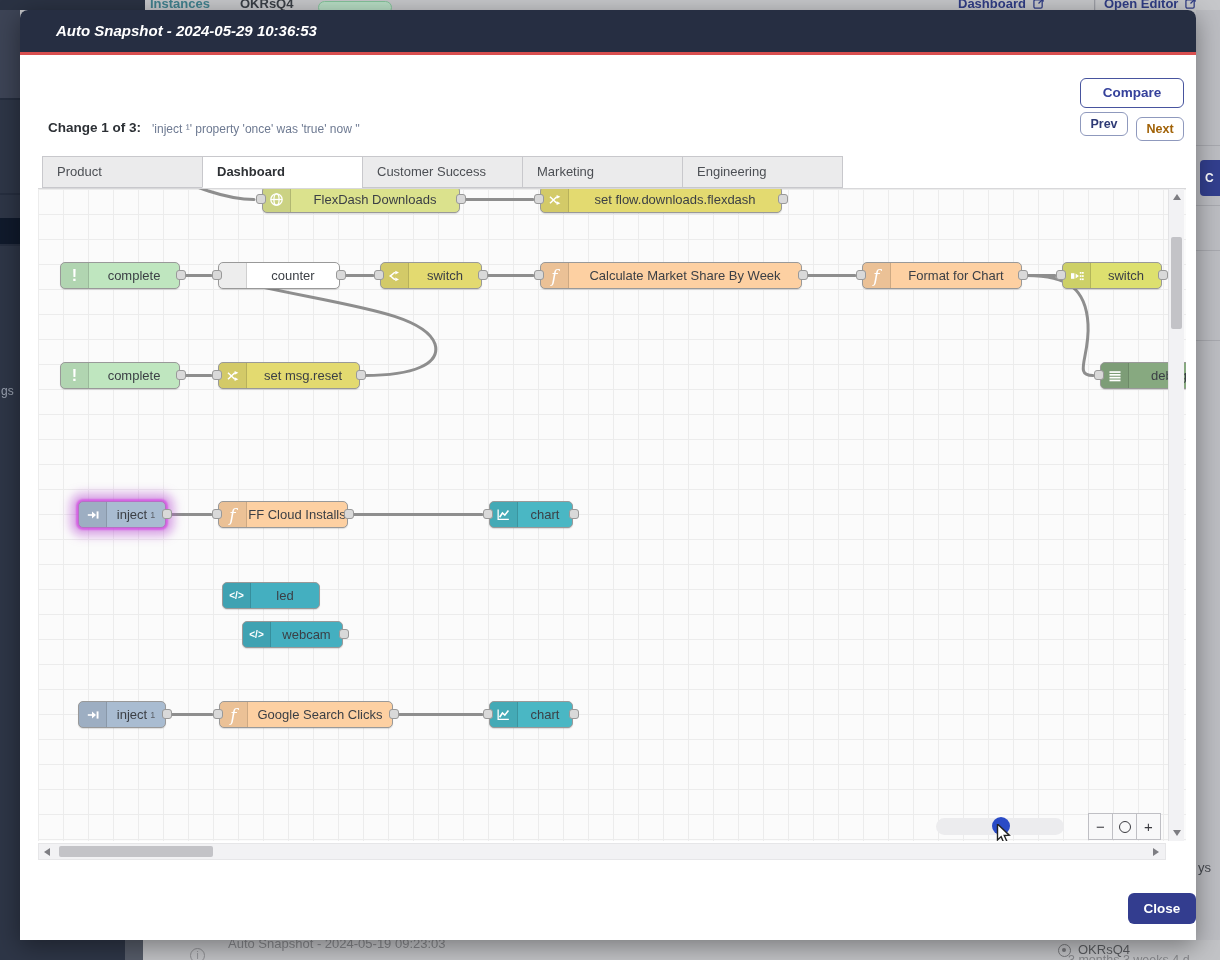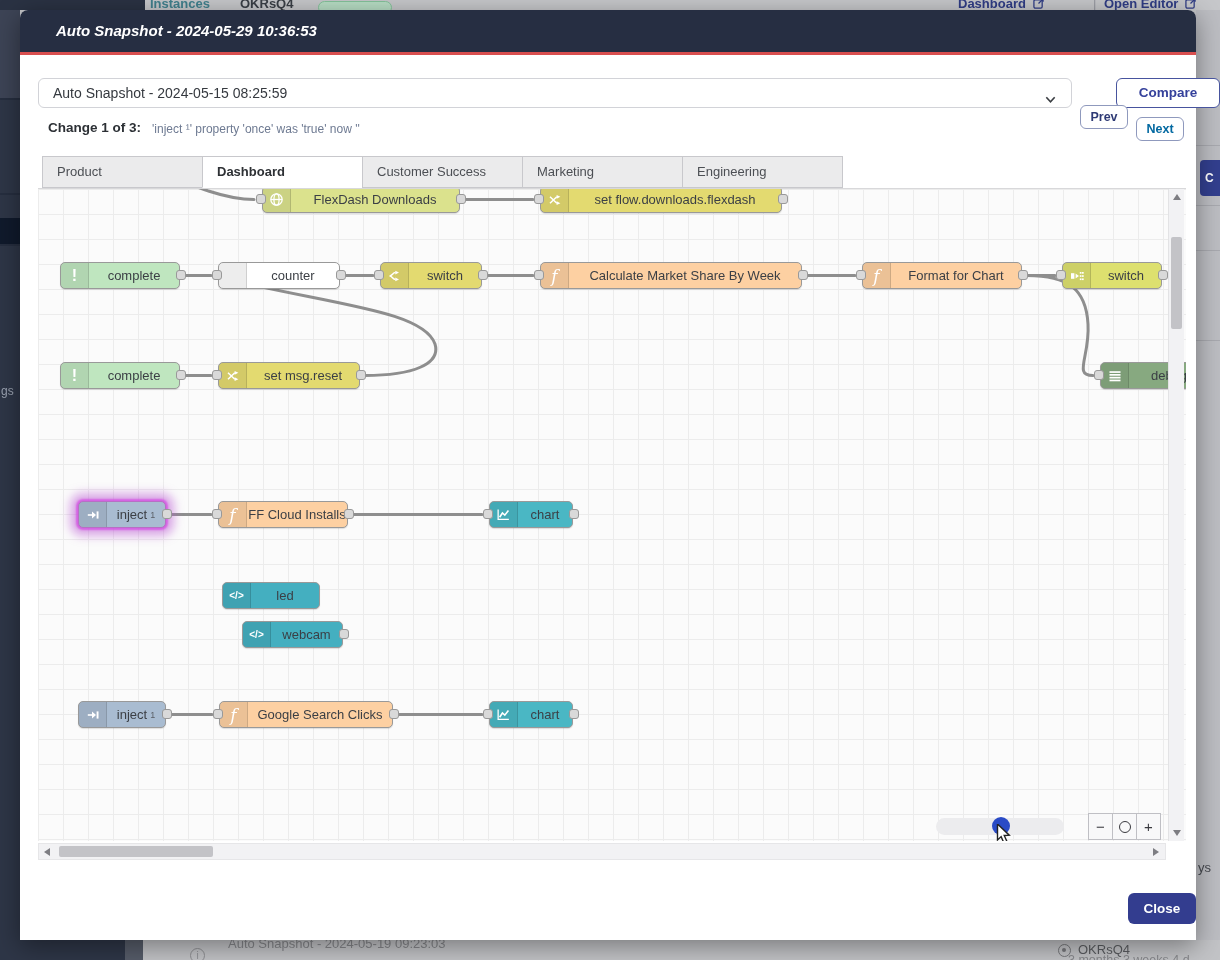--- a/index.html
+++ b/index.html
@@ -37,23 +37,23 @@
   .bd-ys { position:absolute; left:2px; top:850px; color:#46494f; font-size:13px; }
 
   
   .modal { position:absolute; left:20px; top:10px; width:1176px; height:930px; background:#fff; border-radius:8px 8px 0 0; box-shadow:0 6px 26px rgba(0,0,0,.4); z-index:10; }
   .m-head { position:absolute; left:0; top:0; width:100%; height:45px; background:var(--header-bg,#262e42); border-radius:8px 8px 0 0; border-bottom:3px solid var(--header-red,#d94f4f); }
   .m-title { position:absolute; left:36px; top:12px; color:#fff; font-size:15px; font-weight:700;font-style:italic; }
 
   .m-select { position:absolute; left:18px; top:68px; width:1034px; height:30px; border:1px solid #d2d3d8; border-radius:6px; background:#fff; font-size:14px; color:#35393f; line-height:28px; padding-left:14px; cursor:pointer; }
   .m-select .chev { position:absolute; right:14px; top:8px; }
   .btn-outline { position:absolute; background:#fff; border:1px solid #47549e; border-radius:6px; color:#35419b; font-weight:600; text-align:center; cursor:pointer; }
-  .m-compare { left:1060px; top:68px; width:104px; height:30px; font-size:13.5px; line-height:28px;margin-left:36px; }
-  .m-prev { left:1060px; top:95px; width:48px; height:24px; font-size:12.5px; line-height:22px; border-color:#8f99bd; color:#2e3a75; }
-  .m-next { left:1116px; top:107px; width:48px; height:24px; font-size:12.5px; line-height:22px; border-color:#8f99bd; color:#0369a1; }
+  .m-compare { left:1060px; top:68px; width:104px; height:30px; font-size:13.5px; line-height:28px; }
+  .m-prev { left:1060px; top:102px; width:48px; height:24px; font-size:12.5px; line-height:22px; border-color:#8f99bd; color:#2e3a75; }
+  .m-next { left:1116px; top:107px; width:48px; height:24px; font-size:12.5px; line-height:22px; border-color:#8f99bd; color:#a16207; }
   .m-changeline { position:absolute; left:28px; top:110px; font-size:13.5px; color:#2c3035; font-weight:700; }
   .m-changedetail { position:absolute; left:132px; top:112px; font-size:12px; color:#6e7a92; }
 
   .tabbar { position:absolute; left:18px; top:146px; height:32px; display:flex; }
   .tab { width:161px; height:32px; margin-left:-1px; border:1px solid #c8c8cc; background:#ebebec; color:#4c4f54; font-size:13px; line-height:30px; padding-left:14px; cursor:pointer; }
   .tab:first-child { margin-left:4px; }
   .tab.active { background:#fff; color:#2e3135; font-weight:700; border-bottom-color:#fff; }
 
   .canvas { position:absolute; left:18px; top:178px; width:1148px; height:653px; overflow:hidden; background:#fbfbfb;
     background-image:linear-gradient(#ececec 1px, transparent 1px),linear-gradient(90deg,#ececec 1px, transparent 1px);
@@ -132,26 +132,20 @@
   <div class="line" style="top:330px"></div>
   <div class="bd-cfrag">C</div>
   <span class="bd-ys">ys</span>
 </div>
 
 <div class="modal">
   <div class="m-head">
     <span class="m-title">Auto Snapshot - 2024-05-29 10:36:53</span>
   </div>
 
-  <div class="m-select">
-    <span>Auto Snapshot - 2024-05-15 08:25:59</span>
-    <span class="chev"><svg width="13" height="13" viewBox="0 0 14 14">
-          <path d="M2.5 4.5 L7 9.5 L11.5 4.5" fill="none" stroke="#3a3d42" stroke-width="1.7"></path>
-        </svg></span>
-  </div>
   <div class="btn-outline m-compare">Compare</div>
 
   <span class="m-changeline">Change 1 of 3:</span>
   <span class="m-changedetail">'inject ¹' property 'once' was 'true' now ''</span>
   <div class="btn-outline m-prev">Prev</div>
   <div class="btn-outline m-next">Next</div>
 
   <div class="tabbar" id="tabbar">
       <div class="tab">Product</div>
       <div class="tab active">Dashboard</div>

